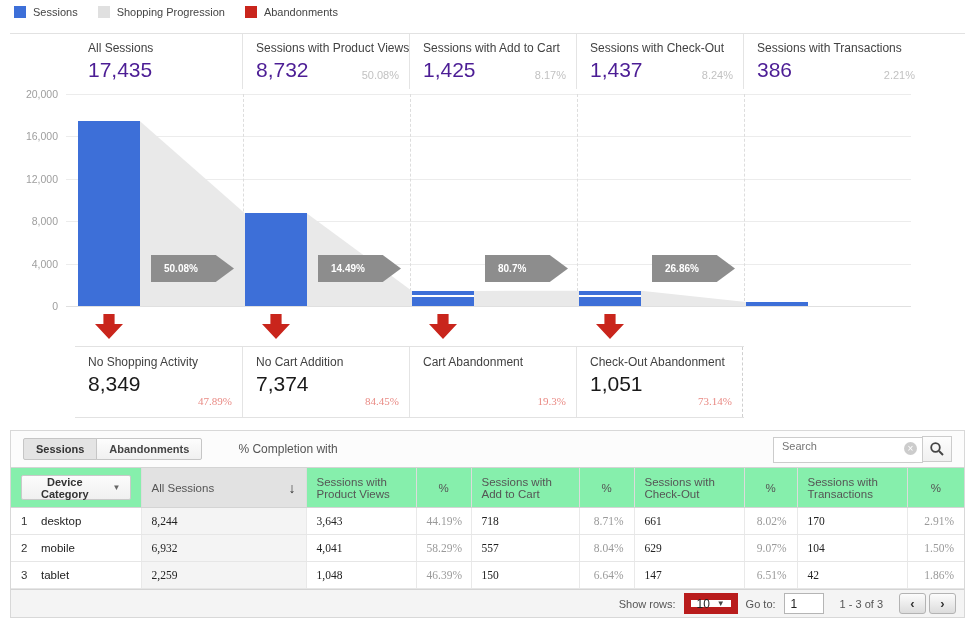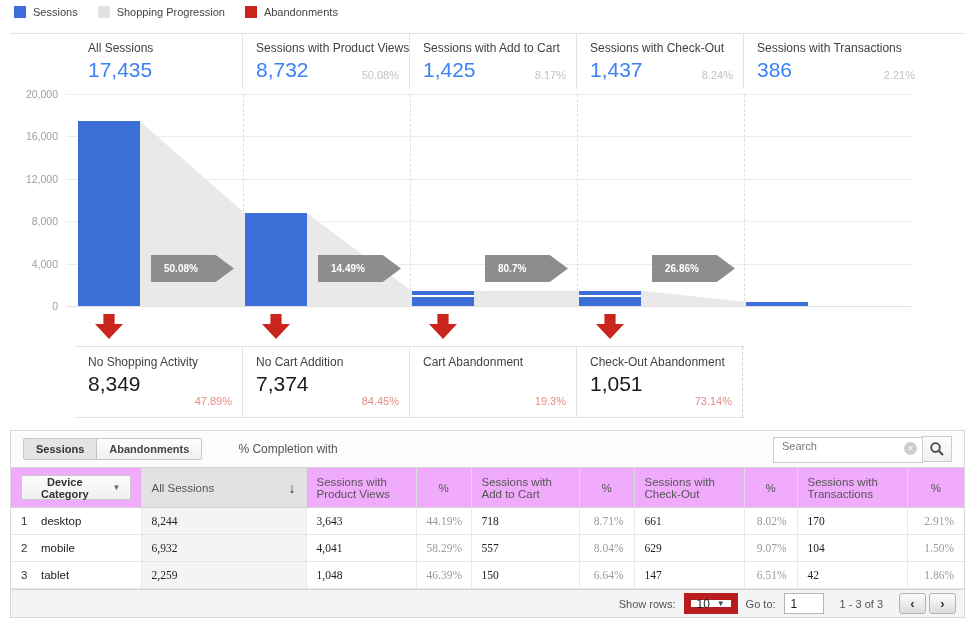--- a/index.html
+++ b/index.html
@@ -12,21 +12,21 @@
   .sq { width:12px; height:12px; }
   .sq-sessions { background:#3d6fd8; }
   .sq-progress { background:#e0e0e0; }
   .sq-abandon  { background:#c9251c; }
 
   
   .panel { position:absolute; left:10px; top:33px; width:955px; height:372px; border-top:1px solid #e2e2e2; }
   .stage { position:absolute; top:0; height:55px; width:167px; padding:7px 0 0 13px; }
   .stage + .stage { border-left:1px solid #e4e4e4; }
   .stage-title { font-size:12px; color:#424242; white-space:nowrap; }
-  .stage-value { font-size:21px; color:#3b82f6; margin-top:3px; }
+  .stage-value { font-size:21px; color:#4c1d95; margin-top:3px; }
   .stage-pct { position:absolute; right:10px; bottom:8px; font-size:11px; color:#c2c2c2; }
 
   .gridline { position:absolute; left:56px; width:845px; height:1px; background:#ececec; }
   .gridline.zero { background:#e0e0e0; }
   .ytick { position:absolute; left:0; width:48px; text-align:right; font-size:10.5px; color:#9e9e9e; }
   .col-sep { position:absolute; top:60px; height:212px; width:0; border-left:1px dashed #ddd; }
 
   #progression-svg { position:absolute; left:0; top:0; width:955px; height:372px; }
   .funnel-bar { position:absolute; }
   .bar-split { position:absolute; left:0; right:0; top:4px; height:2px; background:#fff; }
@@ -37,21 +37,21 @@
   .drop-arrow { position:absolute; top:280px; width:28px; height:25px; background:#c9251c;
     clip-path:polygon(30% 0,70% 0,70% 40%,100% 40%,50% 100%,0 40%,30% 40%); }
 
   .stats { position:absolute; left:65px; top:312px; width:669px; height:72px;
     border-top:1px solid #e2e2e2; border-bottom:1px solid #e2e2e2; display:flex; }
   .stat { width:167px; position:relative; padding:8px 0 0 13px; }
   .stat + .stat { border-left:1px solid #e4e4e4; }
   .stat:last-child { border-right:1px dashed #cfcfcf; }
   .stat-title { font-size:12px; color:#424242; white-space:nowrap; }
   .stat-value { font-size:21px; color:#1a1a1a; margin-top:3px; }
-  .stat-pct { position:absolute; right:10px; bottom:10px; font-size:11px; color:#e98a84; }
+  .stat-pct { position:absolute; right:10px; bottom:10px; font-size:11px; color:#e98a84;font-family:Liberation Serif, serif; }
 
   
   .tbl-wrap { position:absolute; left:10px; top:430px; width:955px; border:1px solid #d8d8d8; background:#fff; }
   .toolbar { height:36px; display:flex; align-items:center; padding:0 12px; background:#fcfcfc; }
   .tabs { display:flex; }
   .tab { height:22px; line-height:20px; padding:0 12px; font-size:11px; font-weight:bold; color:#444;
     border:1px solid #c6c6c6; background:linear-gradient(#fdfdfd,#f0f0f0); cursor:pointer; }
   .tab:first-child { border-radius:2px 0 0 2px; }
   .tab:last-child { border-radius:0 2px 2px 0; margin-left:-1px; }
   .tab.active { background:#e4e4e4; color:#333; }
@@ -59,21 +59,21 @@
   .search-area { margin-left:auto; display:flex; align-items:center; }
   .search-box { position:relative; }
   .search-box input { width:150px; height:26px; border:1px solid #ccc; font-size:11px;
     padding:0 24px 8px 8px; color:#333; font-family:inherit; }
   .clear-ico { position:absolute; right:6px; top:6px; width:13px; height:13px; border-radius:50%;
     background:#ccc; color:#fff; font-size:10px; line-height:13px; text-align:center; cursor:pointer; }
   .search-btn { width:30px; height:26px; border:1px solid #ccc; margin-left:-1px;
     background:linear-gradient(#fdfdfd,#f0f0f0); display:flex; align-items:center; justify-content:center; cursor:pointer; }
 
   table { border-collapse:collapse; table-layout:fixed; width:953px; font-size:11.5px; }
-  thead th { background:#f0abfc; border-top:1px solid #d4d4d4; border-bottom:1px solid #d4d4d4;
+  thead th { background:#86efac; border-top:1px solid #d4d4d4; border-bottom:1px solid #d4d4d4;
     height:40px; font-weight:normal; color:#555; text-align:left; padding:4px 10px; vertical-align:middle; }
   thead th + th { border-left:1px solid #dcdcdc; }
   th.sorted { background:#e2e2e2; }
   .th-flex { display:flex; justify-content:space-between; align-items:center; }
   .sort-ico { font-size:14px; color:#333; }
   th.pct-h { text-align:center; }
   .dim-btn { border:1px solid #c9c9c9; background:linear-gradient(#fcfcfc,#f0f0f0); height:25px;
     padding:0 9px; font-size:11px; font-weight:bold; color:#333; display:inline-flex; align-items:center;
     gap:14px; cursor:pointer; border-radius:2px; font-family:inherit; }
   .dim-caret { font-size:8px; color:#666; }

